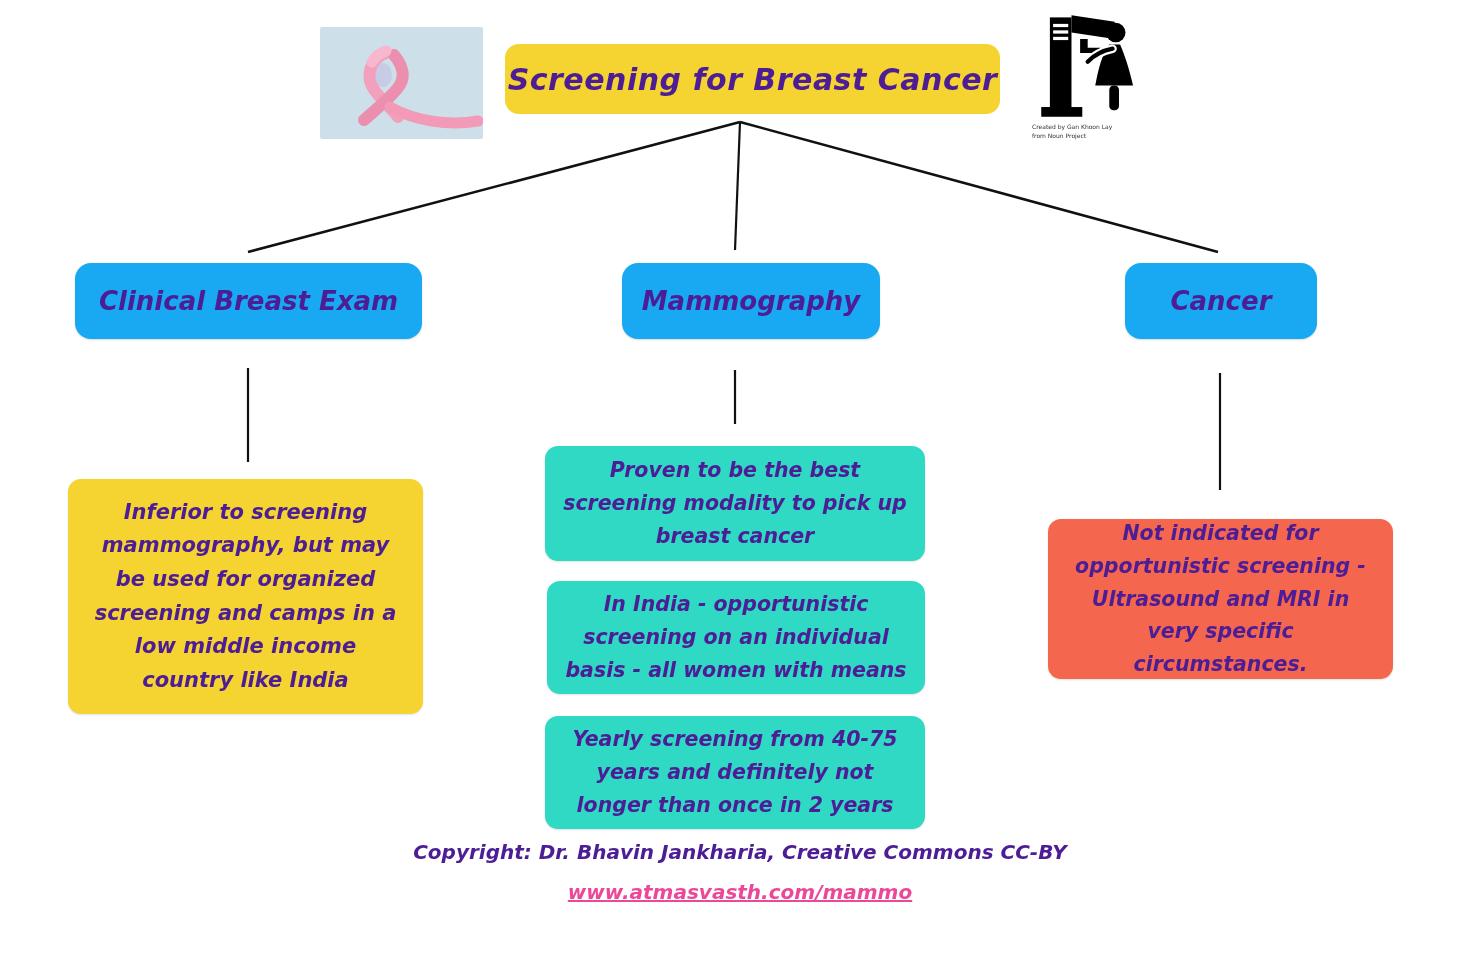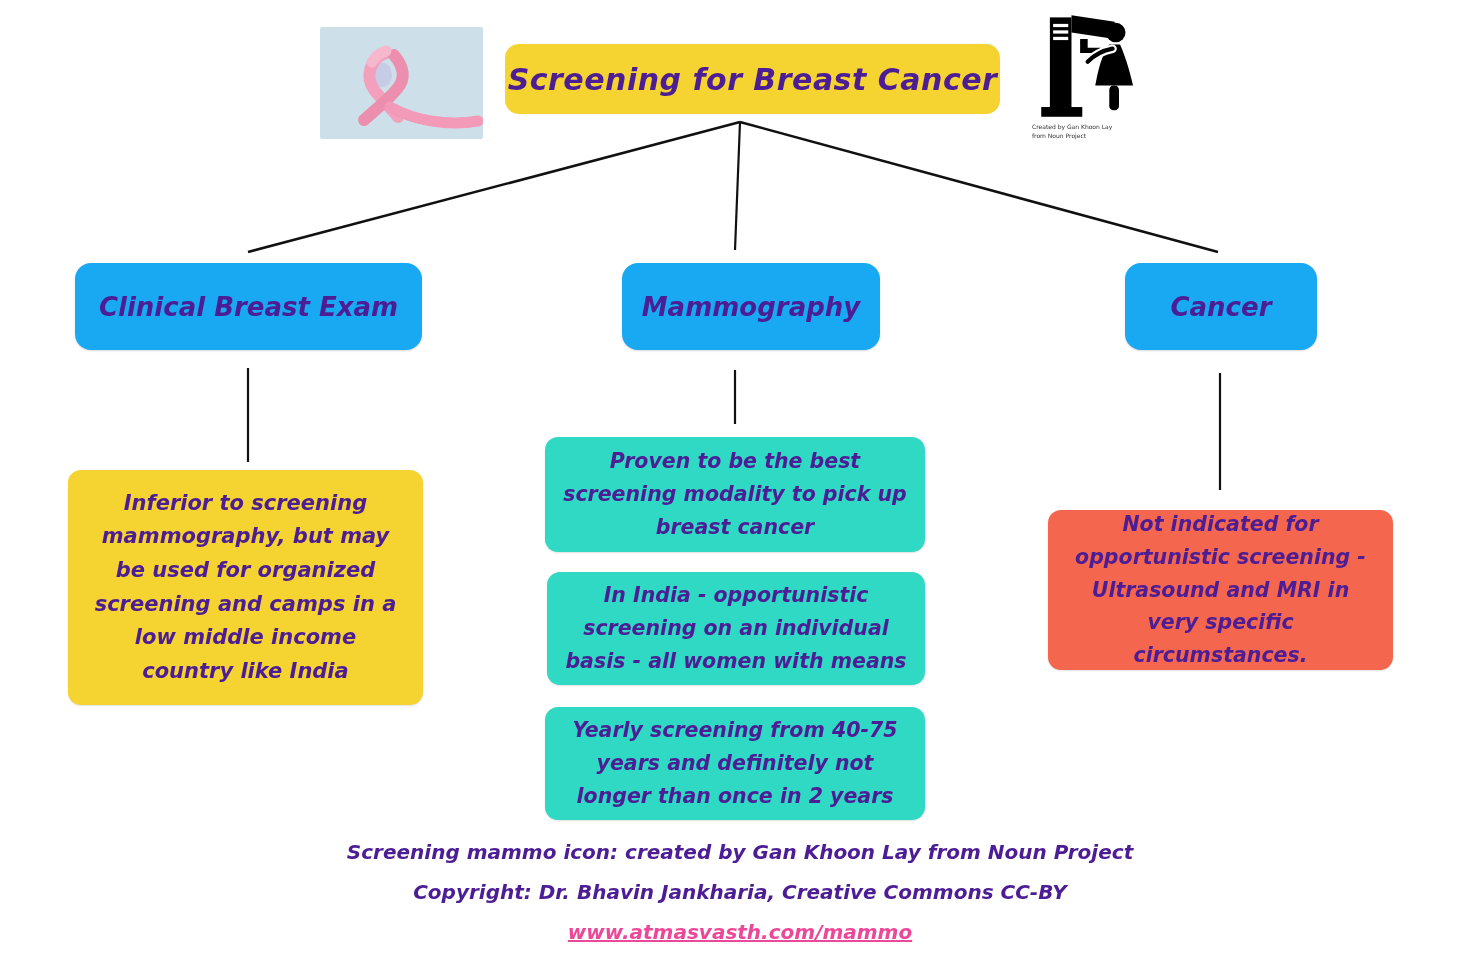--- a/index.html
+++ b/index.html
@@ -31,39 +31,40 @@
 
   
   .mammo-icon { position:absolute; left:1028px; top:12px; width:128px; height:108px; }
   .icon-credit {
     position:absolute; left:1032px; top:122px; width:120px;
     font-size:6px; line-height:1.5; color:#333; font-style:normal;
   }
 
   
   .node {
-    position:absolute; height:87px;
+    position:absolute; height:76px;
     border-radius:16px;
     display:flex; align-items:center; justify-content:center;
     font-size:26px; font-weight:bold;
     box-shadow:0 1px 2px rgba(0,0,0,0.15);
   }
   .node-cbe   { left:75px;  top:263px; width:347px; }
   .node-mammo { left:622px; top:263px; width:258px; }
   .node-other { left:1125px;top:263px; width:192px; }
 
   
   .detail {
     position:absolute;
     border-radius:13px;
     display:flex; align-items:center; justify-content:center;
     text-align:center;
     font-size:20.5px; font-weight:bold; line-height:1.6;
     padding:16px 18px; box-sizing:border-box;
     box-shadow:0 1px 2px rgba(0,0,0,0.12);
+    margin-top:9px;
   }
   .detail-cbe    { left:68px;   top:470px; width:355px; height:235px; font-size:21px; }
   .detail-m1     { left:545px;  top:437px; width:380px; height:115px; }
   .detail-m2     { left:547px;  top:572px; width:378px; height:113px; }
   .detail-m3     { left:545px;  top:707px; width:380px; height:113px; }
   .detail-other  { left:1048px; top:510px; width:345px; height:160px; }
 
   
   .footer { position:absolute; left:20px; right:0; top:840px; text-align:center; }
   .footer-line { font-size:20px; font-weight:bold; margin-bottom:16px; }
@@ -125,18 +126,17 @@
 
   <div class="detail detail-cbe hand" style="background:#F5D330;">Inferior to screening mammography, but may be used for organized screening and camps in a low middle income country like India</div>
 
   <div class="detail detail-m1 hand" style="background:#2FD9C4;">Proven to be the best screening modality to pick up breast cancer</div>
   <div class="detail detail-m2 hand" style="background:#2FD9C4;">In India - opportunistic screening on an individual basis - all women with means</div>
   <div class="detail detail-m3 hand" style="background:#2FD9C4;font-style:italic;">Yearly screening from 40-75 years and definitely not longer than once in 2 years</div>
 
   <div class="detail detail-other hand" style="background:#F4674E;">Not indicated for opportunistic screening - Ultrasound and MRI in very specific circumstances.</div>
 
   <div class="footer">
-    <div class="footer-line hand">Screening mammo icon: created by Gan Khoon Lay from Noun Project</div>
     <div class="footer-line hand">Copyright: Dr. Bhavin Jankharia, Creative Commons CC-BY</div>
     <a class="footer-link hand" href="#">www.atmasvasth.com/mammo</a>
   </div>
 
 </div>
 
 </body></html>

